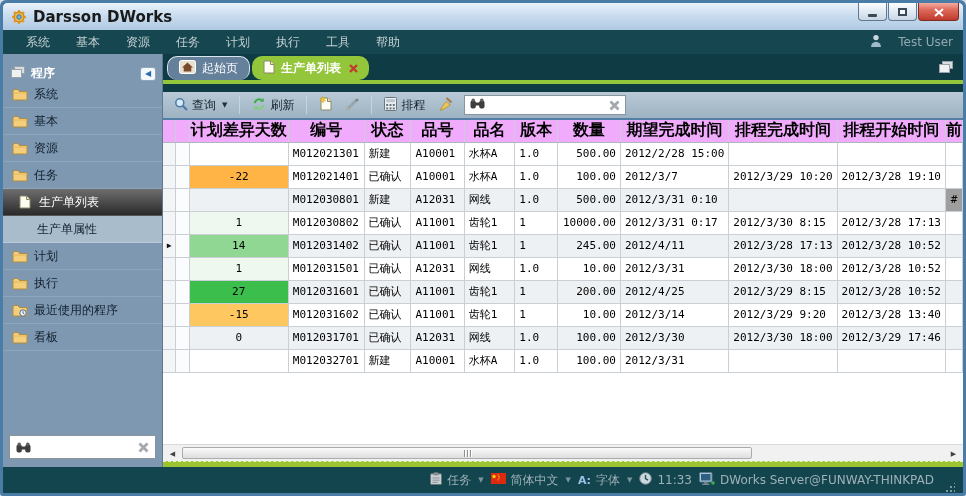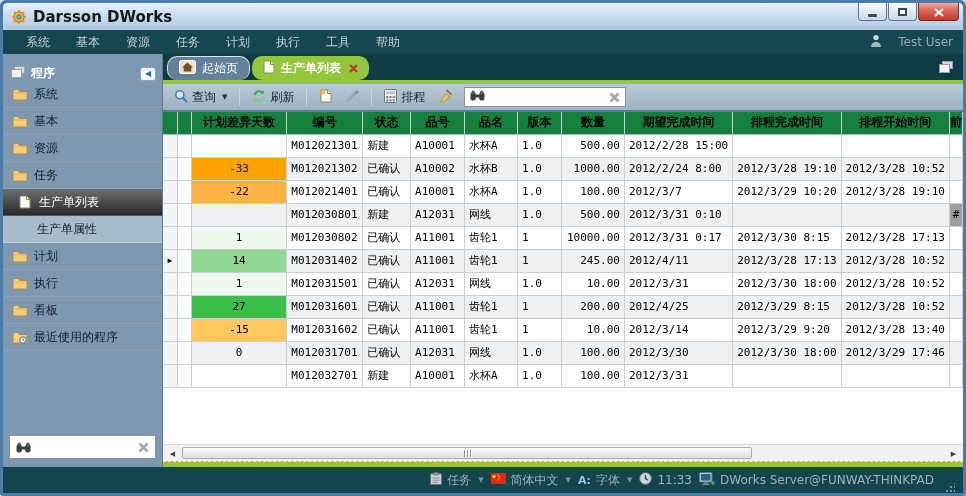--- a/index.html
+++ b/index.html
@@ -52,33 +52,33 @@
   .tabbar{ height:26px; display:flex; align-items:flex-end; padding-left:4px; }
   .tab{ height:24px; display:flex; align-items:center; gap:6px; padding:0 11px; font-size:12px;
         color:#FFFFFF; cursor:pointer; margin-right:2px;border-radius:10px; }
   .tab.home{ background:#64809A; border:1px solid #D9E5EF; border-bottom:none; }
   .tab.active{ background:#94C63C; font-weight:bold; }
   .tab .tab-close{ display:flex; margin-left:2px; cursor:pointer; }
   .tab-list-icon{ margin-left:auto; margin-right:10px; display:flex; align-self:center; cursor:pointer; }
   .green-strip{ height:4px; background:#94C63C; }
 
   .toolbar{ height:26px; background:linear-gradient(#B9CAD6,#9DB2C2); display:flex; align-items:center;
-            padding:0 7px; gap:5px; font-size:12px; color:#14202A; }
+            padding:0 7px; gap:5px; font-size:12px; color:#14202A;margin-top:8px; }
   .tool-btn{ display:flex; align-items:center; gap:4px; padding:2px 4px; border-radius:2px; cursor:pointer; }
   .tool-sep{ width:1px; height:18px; background:#7E92A2; border-right:1px solid #C9D5DE; margin:0 3px; }
   .drop-arrow{ font-size:7px; color:#20303C; margin-left:2px; }
   .tool-search{ width:162px; height:20px; background:#FFF; border:1px solid #8A949C; display:flex;
                 align-items:center; gap:5px; padding:0 5px; margin-left:2px; }
   .tool-search input{ flex:1; border:none; outline:none; font-size:12px; min-width:0; font-family:inherit; }
 
   
   .grid-area{ flex:1; background:#FFFFFF; border-top:2px solid #537FA5; overflow:hidden; min-height:0; }
   table{ border-collapse:collapse; table-layout:fixed; }
-  th{ height:22px; background:#15803d; border-right:1px solid #C9CFD4; border-bottom:1px solid #AEB7BE;
-      font-size:12px; font-weight:bold; color:#000; text-align:center; overflow:hidden; white-space:nowrap; padding:0; }
+  th{ height:22px; background:#f0abfc; border-right:1px solid #C9CFD4; border-bottom:1px solid #AEB7BE;
+      font-size:16px; font-weight:bold; color:#000; text-align:center; overflow:hidden; white-space:nowrap; padding:0; }
   td{ height:23px; border-right:1px solid #C9CFD4; border-bottom:1px solid #C9CFD4; font-size:11px;
       font-family:"DejaVu Sans Mono","DejaVu Sans",monospace; color:#000; padding:0 4px;
       white-space:nowrap; overflow:hidden; }
   tr.even td{ background:#EEF1F4; }
   td.ind{ background:#F3F5F7; text-align:center; padding:0; font-size:8px; color:#111; }
   tr.even td.ind{ background:#F3F5F7; }
   td.gutter{ background:#FBFCFD; }
   tr.even td.gutter{ background:#FBFCFD; }
   td.diff{ text-align:center; }
   td.qty{ text-align:right; }
@@ -239,34 +239,34 @@
                 <path d="M1 12 V3 l1-1.5 h4 l1.5 2 H15 v8.5 z" fill="#F5CE7C" stroke="#AD8C45"></path>
                 <path d="M1 5 H15" stroke="#E3B65B"></path>
               </svg>
             </span>
             <span>执行</span>
           </div>
           <div class="side-item">
             <span class="side-ico">
               <svg width="16" height="13">
                 <path d="M1 12 V3 l1-1.5 h4 l1.5 2 H15 v8.5 z" fill="#F5CE7C" stroke="#AD8C45"></path>
-                <path d="M1 5 H15" stroke="#E3B65B"></path>
-              </svg>
-            </span>
-            <span>看板</span>
-          </div>
-          <div class="side-item">
-            <span class="side-ico">
-              <svg width="16" height="13">
-                <path d="M1 12 V3 l1-1.5 h4 l1.5 2 H15 v8.5 z" fill="#F5CE7C" stroke="#AD8C45"></path>
                 <circle cx="11" cy="9" r="3.2" fill="#EFF4F7" stroke="#55708A"></circle>
                 <path d="M11 7.2 v1.9 l1.4 0.9" stroke="#55708A" fill="none"></path>
               </svg>
             </span>
             <span>最近使用的程序</span>
+          </div>
+          <div class="side-item">
+            <span class="side-ico">
+              <svg width="16" height="13">
+                <path d="M1 12 V3 l1-1.5 h4 l1.5 2 H15 v8.5 z" fill="#F5CE7C" stroke="#AD8C45"></path>
+                <path d="M1 5 H15" stroke="#E3B65B"></path>
+              </svg>
+            </span>
+            <span>看板</span>
           </div>
         </div>
       <div class="side-search">
         <span><svg width="15" height="11">
               <rect x="0.5" y="2.5" width="5.3" height="8" rx="2" fill="#3E3E3E"></rect>
               <rect x="9.2" y="2.5" width="5.3" height="8" rx="2" fill="#3E3E3E"></rect>
               <rect x="5" y="4.5" width="5" height="3" fill="#3E3E3E"></rect>
               <rect x="1.5" y="0.5" width="3.4" height="3.4" rx="1.6" fill="#5C5C5C"></rect>
               <rect x="10.1" y="0.5" width="3.4" height="3.4" rx="1.6" fill="#5C5C5C"></rect>
             </svg></span>
@@ -427,35 +427,20 @@
                 <td>新建</td>
                 <td>A10001</td>
                 <td>水杯A</td>
                 <td>1.0</td>
                 <td class="qty">500.00</td>
                 <td>2012/2/28 15:00</td>
                 <td></td>
                 <td></td>
                 <td class="extra"></td>
               </tr>
-              <tr class="even">
-                <td class="ind"></td>
-                <td class="gutter"></td>
-                <td class="diff" style="background: rgb(255, 163, 0);">-33</td>
-                <td>M012021302</td>
-                <td>已确认</td>
-                <td>A10002</td>
-                <td>水杯B</td>
-                <td>1.0</td>
-                <td class="qty">1000.00</td>
-                <td>2012/2/24 8:00</td>
-                <td>2012/3/28 19:10</td>
-                <td>2012/3/28 10:52</td>
-                <td class="extra"></td>
-              </tr>
               <tr class="odd">
                 <td class="ind"></td>
                 <td class="gutter"></td>
                 <td class="diff" style="background: rgb(255, 180, 69);">-22</td>
                 <td>M012021401</td>
                 <td>已确认</td>
                 <td>A10001</td>
                 <td>水杯A</td>
                 <td>1.0</td>
                 <td class="qty">100.00</td>

